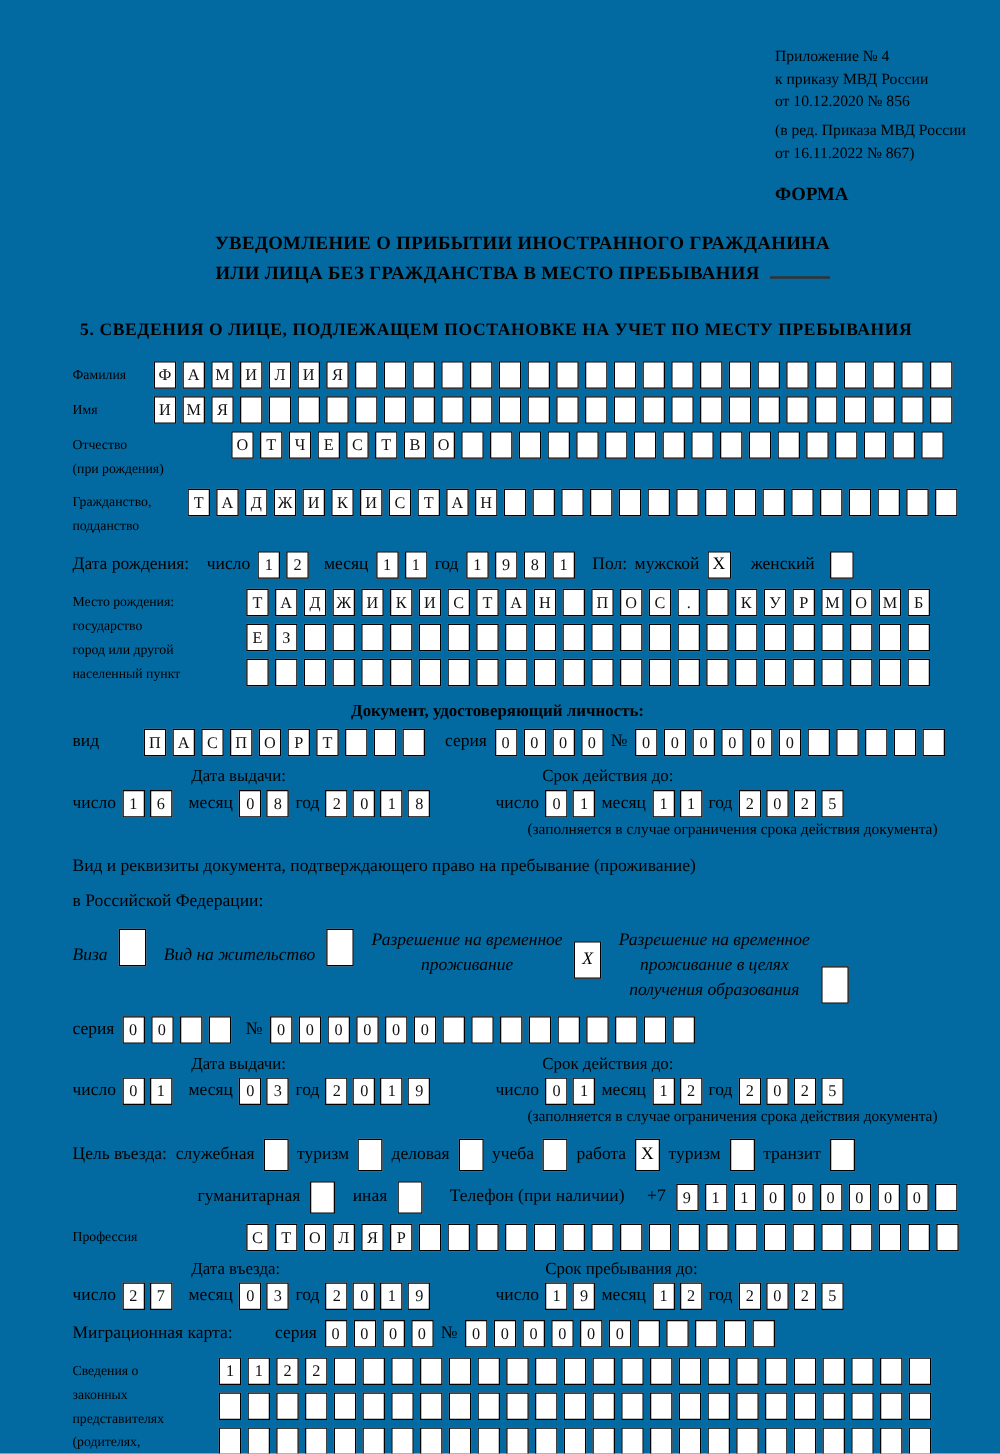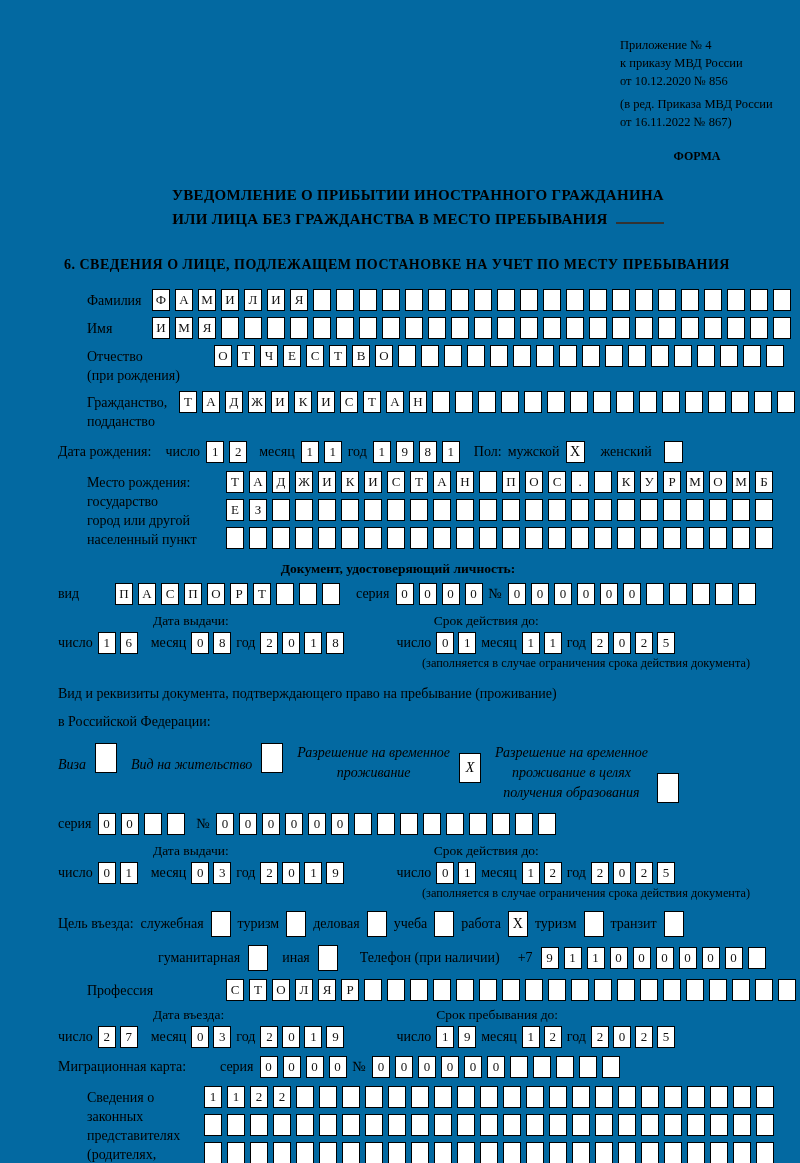--- a/index.html
+++ b/index.html
@@ -6,29 +6,29 @@
   html,body { background:#ffffff; }
   .page {
     width:800px; height:1163px; background:#0369a1; color:#000;
     font-family:"Liberation Serif","DejaVu Serif",serif;
     font-size:14px; position:relative; overflow:hidden;
     padding:36px 22px 0 58px;
   }
   
   .hdr { margin-left:562px; width:168px; font-size:12.5px; line-height:18px; }
   .hdr .rev { margin-top:5px; }
-  .forma { font-weight:bold; font-size:12px; text-align:center; padding-right:14px; margin-top:16px; }
+  .forma { font-weight:bold; font-size:15px; text-align:left; padding-right:14px; margin-top:16px; }
   
   .title { text-align:center; font-weight:bold; font-size:15px; line-height:24px; margin-top:18px; letter-spacing:.3px; }
   .uline { display:inline-block; width:48px; border-bottom:2px solid #333; margin-left:8px; height:14px; }
   .sec1 { font-weight:bold; font-size:14px; letter-spacing:.5px; margin-top:26px; margin-left:6px; white-space:nowrap; }
   
   .content { margin-top:16px; }
   .frow { display:flex; align-items:flex-start; margin-bottom:6px; }
-  .flabel { flex-shrink:0; font-size:14px; line-height:19px; padding-top:2px;margin-left:29px; }
+  .flabel { flex-shrink:0; font-size:11px; line-height:19px; padding-top:2px; }
   .w65 { width:65px; } .w92 { width:92px; } .w127 { width:127px; } .w139 { width:139px; } .w117 { width:117px; }
   .cells { display:flex; gap:5px; flex-wrap:nowrap; }
   .cell {
     display:inline-flex; width:18px; height:22px; border:1.5px solid #000;
     align-items:center; justify-content:center; font-size:13px; color:#111;
     flex-shrink:0; background:#fff;
   }
   .stack > .cells { margin-bottom:6px; }
   .inline-row { display:flex; align-items:center; gap:6px; flex-wrap:nowrap; }
   .sub { font-size:14px; white-space:nowrap; }
@@ -68,21 +68,21 @@
     <div class="rev">(в ред. Приказа МВД России</div>
     <div>от 16.11.2022 № 867)</div>
     <div class="forma">ФОРМА</div>
   </div>
 
   <div class="title">
     <div>УВЕДОМЛЕНИЕ О ПРИБЫТИИ ИНОСТРАННОГО ГРАЖДАНИНА</div>
     <div><span>ИЛИ ЛИЦА БЕЗ ГРАЖДАНСТВА В МЕСТО ПРЕБЫВАНИЯ</span><span class="uline"></span></div>
   </div>
 
-  <div class="sec1">6. СВЕДЕНИЯ О ЛИЦЕ, ПОДЛЕЖАЩЕМ ПОСТАНОВКЕ НА УЧЕТ ПО МЕСТУ ПРЕБЫВАНИЯ</div>
+  <div class="sec1">5. СВЕДЕНИЯ О ЛИЦЕ, ПОДЛЕЖАЩЕМ ПОСТАНОВКЕ НА УЧЕТ ПО МЕСТУ ПРЕБЫВАНИЯ</div>
 
   <div class="content">
 
     <div class="frow">
       <div class="flabel w65">Фамилия</div>
       <div class="cells">
           <span class="cell">Ф</span>
           <span class="cell">А</span>
           <span class="cell">М</span>
           <span class="cell">И</span>

